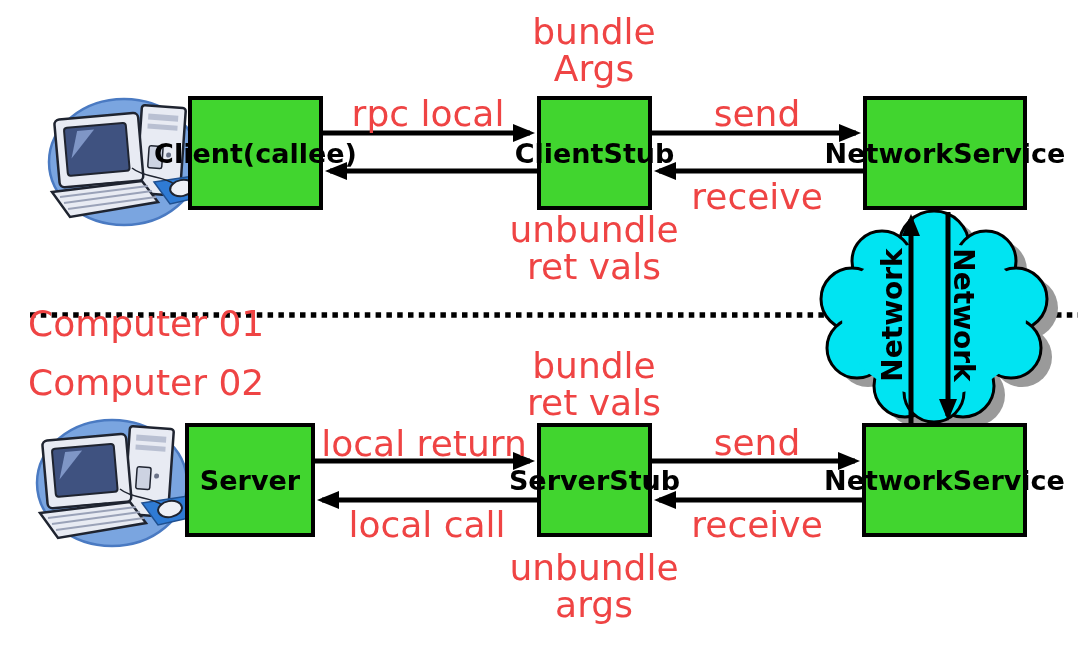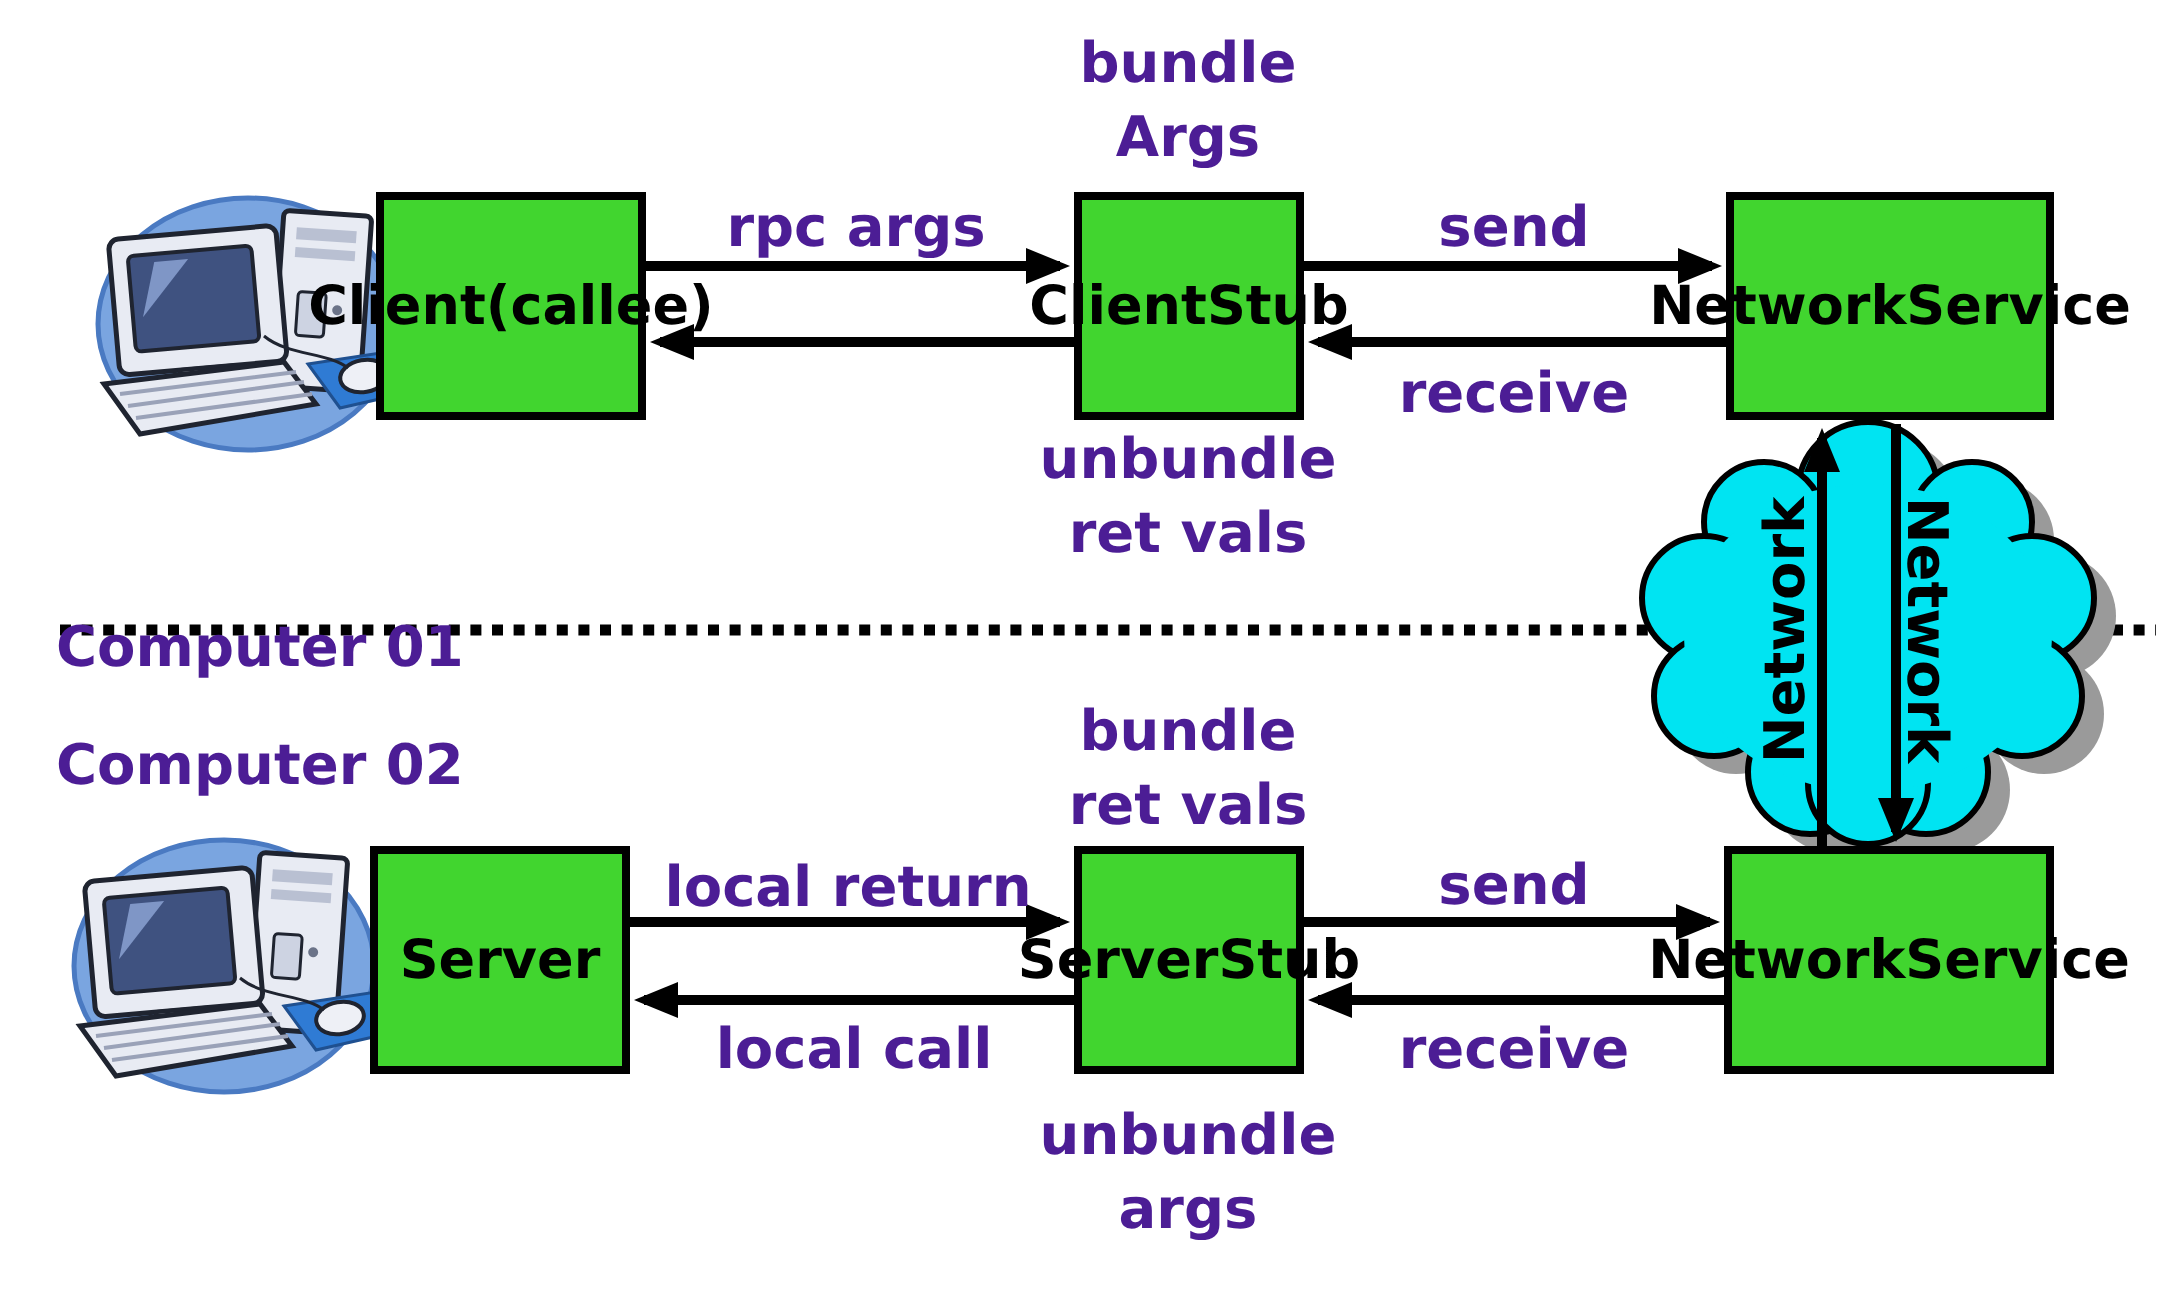--- a/index.html
+++ b/index.html
@@ -8,21 +8,21 @@
     --cloud_shadow:#9a9a9a;
     --line_black:#000000;
   }
   html,body{margin:0;padding:0;background:#ffffff;}
   #stage{position:relative;width:1080px;height:645px;background:#ffffff;overflow:hidden;
          font-family:"DejaVu Sans",sans-serif;}
   #gfx{position:absolute;left:0;top:0;}
   .gbox{position:absolute;background:var(--box_green);border:4px solid var(--line_black);
         box-sizing:border-box;display:flex;flex-direction:row;justify-content:center;
         align-items:center;font-weight:bold;font-size:27px;line-height:45px;color:#000;}
-  .lbl{position:absolute;font-weight:bold;font-size:28px;line-height:32px;color:#4c1d95;
+  .lbl{position:absolute;font-weight:normal;font-size:36px;line-height:32px;color:#ef4444;
        text-align:center;white-space:nowrap;}
   .lbl.two{line-height:37px;}
   .lbl.leftalign{text-align:left;margin-top:42px;}
   .vlbl{position:absolute;width:170px;height:30px;line-height:30px;text-align:center;
         font-weight:bold;font-size:28px;color:#000;white-space:nowrap;}
   .vlbl.ccw{transform:rotate(-90deg);}
   .vlbl.cw{transform:rotate(90deg);}
   .arr{stroke:var(--line_black);stroke-width:5;marker-end:url(#ah);}
   .cloudbump{fill:var(--cloud_cyan);stroke:var(--line_black);stroke-width:3;}
   .cloudpatch{fill:var(--cloud_cyan);stroke:none;}
@@ -128,21 +128,21 @@
   </div>
   <div class="gbox" style="left:862px;top:423px;width:165px;height:114px">
     <span>Network</span>
     <span>Service</span>
   </div>
 
   <div class="lbl two" style="left:504px;top:13px;width:180px">
     <span style="display:block">bundle</span>
     <span style="display:block">Args</span>
   </div>
-  <div class="lbl" style="left:333px;top:98px;width:190px">rpc args</div>
+  <div class="lbl" style="left:333px;top:98px;width:190px">rpc local</div>
   <div class="lbl" style="left:667px;top:98px;width:180px">send</div>
   <div class="lbl" style="left:667px;top:181px;width:180px">receive</div>
   <div class="lbl two" style="left:504px;top:211px;width:180px">
     <span style="display:block">unbundle</span>
     <span style="display:block">ret vals</span>
   </div>
 
   <div class="lbl leftalign" style="left:28px;top:266px;width:260px">Computer 01</div>
   <div class="lbl leftalign" style="left:28px;top:325px;width:260px">Computer 02</div>
 

